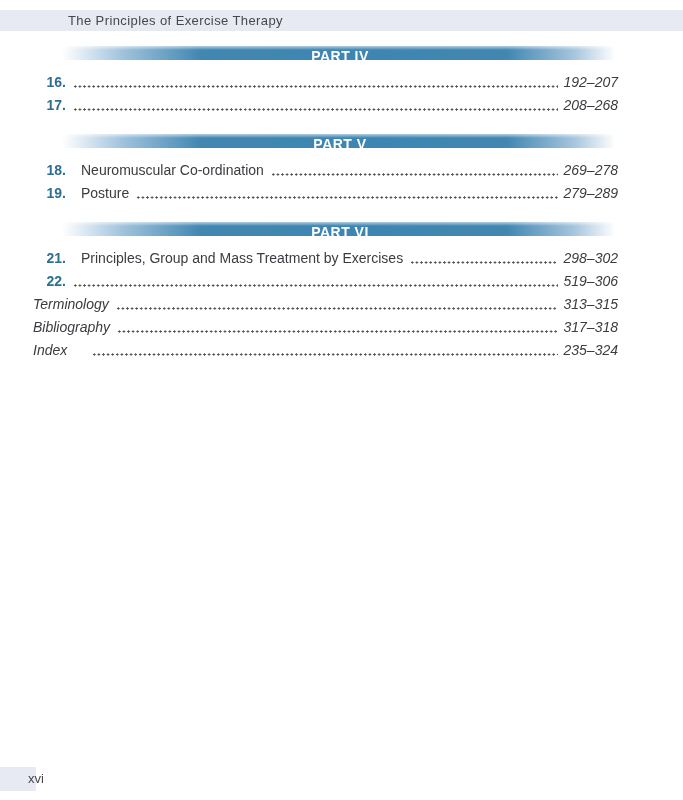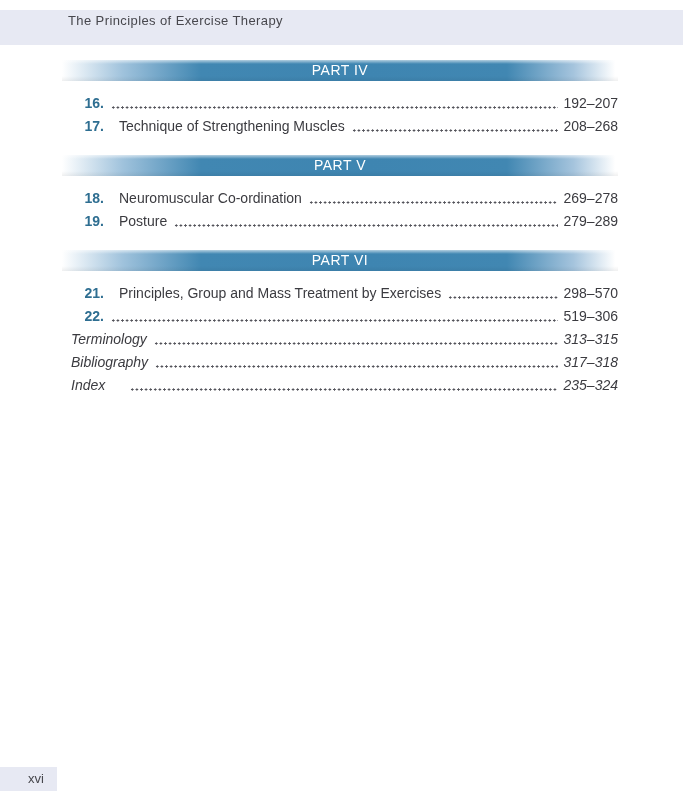--- a/index.html
+++ b/index.html
@@ -3,51 +3,51 @@
 <meta charset="utf-8">
 <style>
   html,body{margin:0;padding:0;}
   body{
     width:683px;height:800px;background:#ffffff;position:relative;overflow:hidden;
     font-family:"Liberation Sans","DejaVu Sans",sans-serif;
     -webkit-font-smoothing:antialiased;
   }
   
   .running-header{
-    margin-top:10px;height:35px;background:#e7e9f3;
+    margin-top:10px;height:21px;background:#e7e9f3;
     line-height:21px;font-size:13px;color:#47474d;letter-spacing:.4px;
     padding-left:68px;box-sizing:border-box;
   }
   
   .banner{
-    height:21px;margin:0 65px 0 62px;position:relative;
+    height:14px;margin:0 65px 0 62px;position:relative;
     background:
       linear-gradient(to bottom, rgba(255,255,255,.6) 0px, rgba(255,255,255,0) 4px, rgba(255,255,255,0) 16px, rgba(0,0,0,.06) 21px),
       linear-gradient(to right, #ffffff 0%, #9fc2dc 11%, #4187b2 25%, #3e85b1 55%, #4187b2 80%, #a5c4dd 92%, #ffffff 99.5%);
     text-align:center;line-height:21px;
-    color:#ffffff;font-weight:normal;font-size:14px;letter-spacing:.5px;
+    color:#ffffff;font-weight:bold;font-size:14px;letter-spacing:.5px;
   }
   .banner.first{margin-top:15px;}
   .banner.later{margin-top:17px;}
   
-  .rows{margin:11px 65px 0 66px;}
+  .rows{margin:11px 65px 0 28px;}
   .toc-row{display:flex;height:23px;line-height:23px;font-size:14px;color:#3b3b40;}
   .toc-num{width:38px;text-align:right;font-weight:bold;color:#2e6e91;flex:none;}
   .toc-title{margin-left:15px;white-space:nowrap;flex:none;}
   .leader{
     flex:1;margin:0 5px 0 7px;
     background-image:radial-gradient(circle, #53535a 0.95px, rgba(0,0,0,0) 1.25px);
     background-size:4.6px 3px;background-repeat:repeat-x;background-position:0 14px;
   }
-  .toc-pages{white-space:nowrap;flex:none;}
+  .toc-pages{white-space:nowrap;flex:none;font-style:italic;}
   .bm .toc-title{margin-left:0;padding-left:5px;min-width:52px;font-style:italic;}
   .bm .toc-pages{font-style:italic;text-align:center;}
   
   .folio{
-    position:absolute;left:0;top:767px;width:57px;height:24px;background:#e7e9f3;
+    position:absolute;left:0;top:767px;width:36px;height:24px;background:#e7e9f3;
     line-height:24px;font-size:13px;color:#47474d;padding-left:28px;box-sizing:border-box;
   }
 </style>
 </head>
 <body>
 
 <div class="running-header">
   <span>The Principles of Exercise Therapy</span>
 </div>
 
@@ -55,21 +55,20 @@
   <span>PART IV</span>
 </div>
 <div class="rows">
   <div class="toc-row">
     <span class="toc-num">16.</span>
     <span class="leader"></span>
     <span class="toc-pages">192–207</span>
   </div>
   <div class="toc-row">
     <span class="toc-num">17.</span>
-    <span class="toc-title">Technique of Strengthening Muscles</span>
     <span class="leader"></span>
     <span class="toc-pages">208–268</span>
   </div>
 </div>
 
 <div class="banner later">
   <span>PART V</span>
 </div>
 <div class="rows">
   <div class="toc-row">
@@ -87,21 +86,21 @@
 </div>
 
 <div class="banner later">
   <span>PART VI</span>
 </div>
 <div class="rows">
   <div class="toc-row">
     <span class="toc-num">21.</span>
     <span class="toc-title">Principles, Group and Mass Treatment by Exercises</span>
     <span class="leader"></span>
-    <span class="toc-pages">298–570</span>
+    <span class="toc-pages">298–302</span>
   </div>
   <div class="toc-row">
     <span class="toc-num">22.</span>
     <span class="leader"></span>
     <span class="toc-pages">519–306</span>
   </div>
   <div class="toc-row bm">
     <span class="toc-title">Terminology</span>
     <span class="leader"></span>
     <span class="toc-pages">313–315</span>

